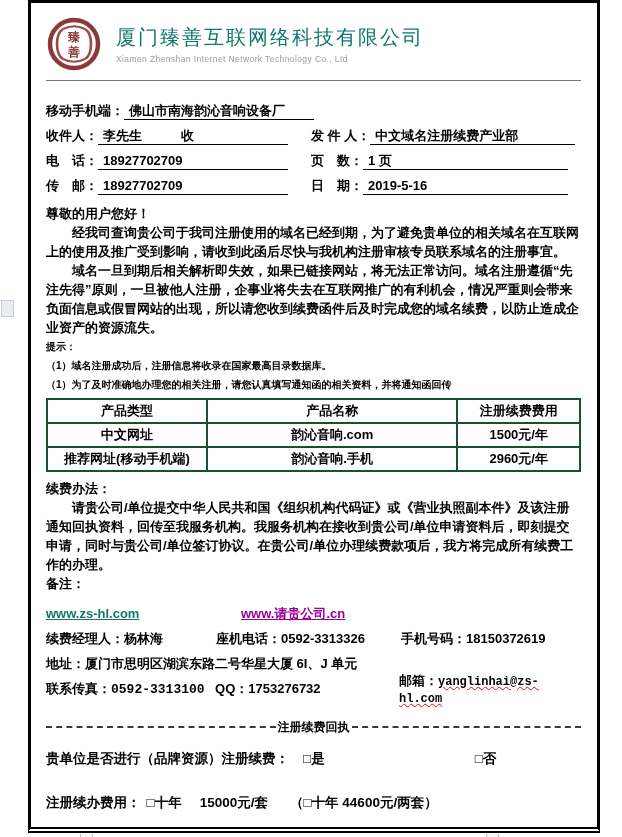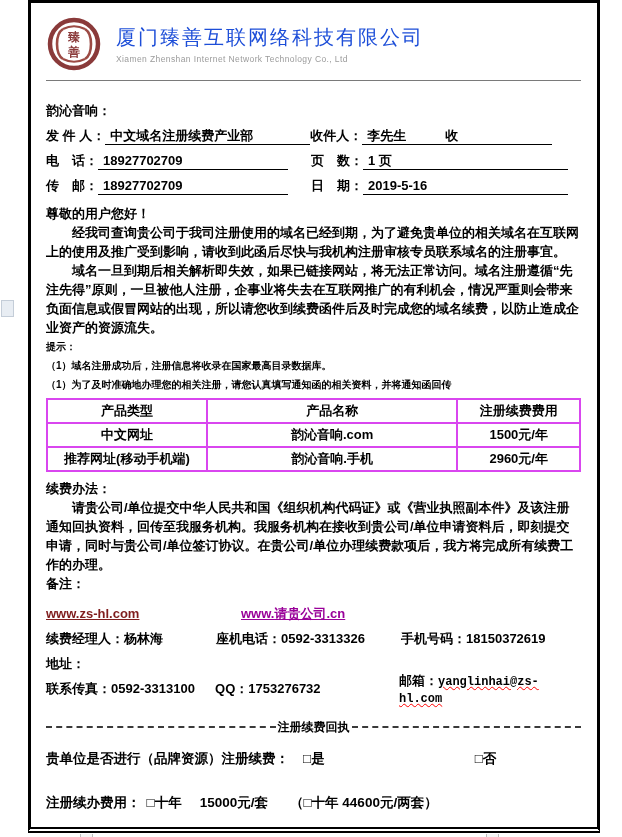--- a/index.html
+++ b/index.html
@@ -8,54 +8,54 @@
   .stage { position:relative; width:622px; height:837px; background:#fff; }
 
   
   .doc { position:absolute; left:28px; top:0; width:572px; height:833px;
     background:#fff; border:3px solid #000; border-bottom:6px double #000;
     padding:10px 16px 0 15px; font-weight:700; color:#000; overflow:hidden; }
 
   
   .header { display:flex; align-items:center; gap:14px; height:62px; }
   .logo { width:56px; height:56px; flex:0 0 56px; }
-  .company-cn { font-size:20px; font-weight:400; color:#1d4ed8; letter-spacing:2px; }
+  .company-cn { font-size:20px; font-weight:400; color:#0f766e; letter-spacing:2px; }
   .company-en { font-size:8.5px; font-weight:400; color:#9b9b9b; letter-spacing:.4px; margin-top:3px; }
   .header-rule { border-bottom:1.5px solid #7a7a7a; margin-top:5px; }
 
   
   .recip { margin-top:14px; font-size:13px; }
   .r-row { display:flex; height:25px; align-items:flex-end; }
   .r-cell { display:flex; align-items:flex-end; }
   .r-left { width:265px; }
   .lbl { white-space:pre; }
   .val { display:inline-block; border-bottom:1px solid #000; padding:0 2px 1px 5px;
     white-space:pre; line-height:15px; }
   .w-a { width:190px; } .w-b { width:205px; }
 
   
   .bodytxt { margin-top:9px; font-size:13px; line-height:19px; }
   .para { text-indent:2em; }
   .tips { font-size:10px; line-height:19px; }
 
   
   table.price { width:100%; border-collapse:collapse; margin-top:4px; font-size:13px; }
-  table.price th, table.price td { border:2px solid #d946ef; text-align:center;
+  table.price th, table.price td { border:2px solid #14532d; text-align:center;
     height:24px; font-weight:700; padding:1px 2px; }
   col.c1 { width:30%; } col.c2 { width:47%; } col.c3 { width:23%; }
 
   
   .method { margin-top:7px; font-size:13px; line-height:19px; }
 
   
   .contact { margin-top:8px; font-size:13px; }
   .c-row { display:flex; height:25px; align-items:center; }
-  .c-g1 { width:170px; } .c-g2 { width:185px; }
+  .c-g1 { width:170px;font-family:Liberation Mono, monospace; } .c-g2 { width:185px; }
   .cw-lbl { width:130px; } .cw-link { width:195px; }
-  a.link1 { color:#7f1d1d; text-decoration:underline; font-weight:700; }
+  a.link1 { color:#0f766e; text-decoration:underline; font-weight:700; }
   a.link2 { color:#990099; text-decoration:underline; font-weight:700; }
   .email { text-decoration-line:underline; text-decoration-style:wavy;
     text-decoration-color:#ff0000; text-decoration-thickness:1px;
     font-family:"Liberation Mono","DejaVu Sans Mono",monospace; font-size:12px; }
 
   
   .receipt-sep { display:flex; align-items:center; margin-top:16px; height:20px; }
   .dash { flex:1; border-top:2px dashed #3a3a3a; height:0; }
   .receipt-title { font-size:12px; padding:0 2px; }
   .receipt { font-size:13.5px; }
@@ -98,31 +98,32 @@
       <div>
         <div class="company-cn">厦门臻善互联网络科技有限公司</div>
         <div class="company-en">Xiamen Zhenshan Internet Network Technology Co., Ltd</div>
       </div>
     </div>
     <div class="header-rule"></div>
 
     <div class="recip">
       <div class="r-row">
         <span class="r-cell">
-            <span class="lbl">韵沁音响：</span>
-          </span>
-      </div>
-      <div class="r-row">
-        <span class="r-cell">
-            <span class="lbl">发 件 人：</span>
-            <span class="val w-b">中文域名注册续费产业部</span>
-          </span>
+            <span class="lbl">移动手机端：</span>
+            <span class="val w-a">佛山市南海韵沁音响设备厂</span>
+          </span>
+      </div>
+      <div class="r-row">
         <span class="r-cell r-left">
             <span class="lbl">收件人：</span>
             <span class="val w-a">李先生　　　收</span>
+          </span>
+        <span class="r-cell">
+            <span class="lbl">发 件 人：</span>
+            <span class="val w-b">中文域名注册续费产业部</span>
           </span>
       </div>
       <div class="r-row">
         <span class="r-cell r-left">
             <span class="lbl">电　话：</span>
             <span class="val w-a">18927702709</span>
           </span>
         <span class="r-cell">
             <span class="lbl">页　数：</span>
             <span class="val w-b">1 页</span>
@@ -189,20 +190,21 @@
         <span class="cw-link"><a href="#" class="link1">www.zs-hl.com</a></span>
         <a href="#" class="link2">www.请贵公司.cn</a>
       </div>
       <div class="c-row">
         <span class="c-g1"><span>续费经理人：</span><span>杨林海</span></span>
         <span class="c-g2"><span>座机电话：</span><span>0592-3313326</span></span>
         <span><span>手机号码：</span><span>18150372619</span></span>
       </div>
       <div class="c-row">
         <span>地址：</span>
+        <span>厦门市思明区湖滨东路二号华星大厦 6I、J 单元</span>
       </div>
       <div class="c-row">
         <span class="c-g1"><span>联系传真：</span><span>0592-3313100</span></span>
         <span class="c-g2"><span>QQ：</span><span>1753276732</span></span>
         <span><span>邮箱：</span><span class="email">yanglinhai@zs-hl.com</span></span>
       </div>
     </div>
 
     <div class="receipt-sep">
       <span class="dash"></span>

